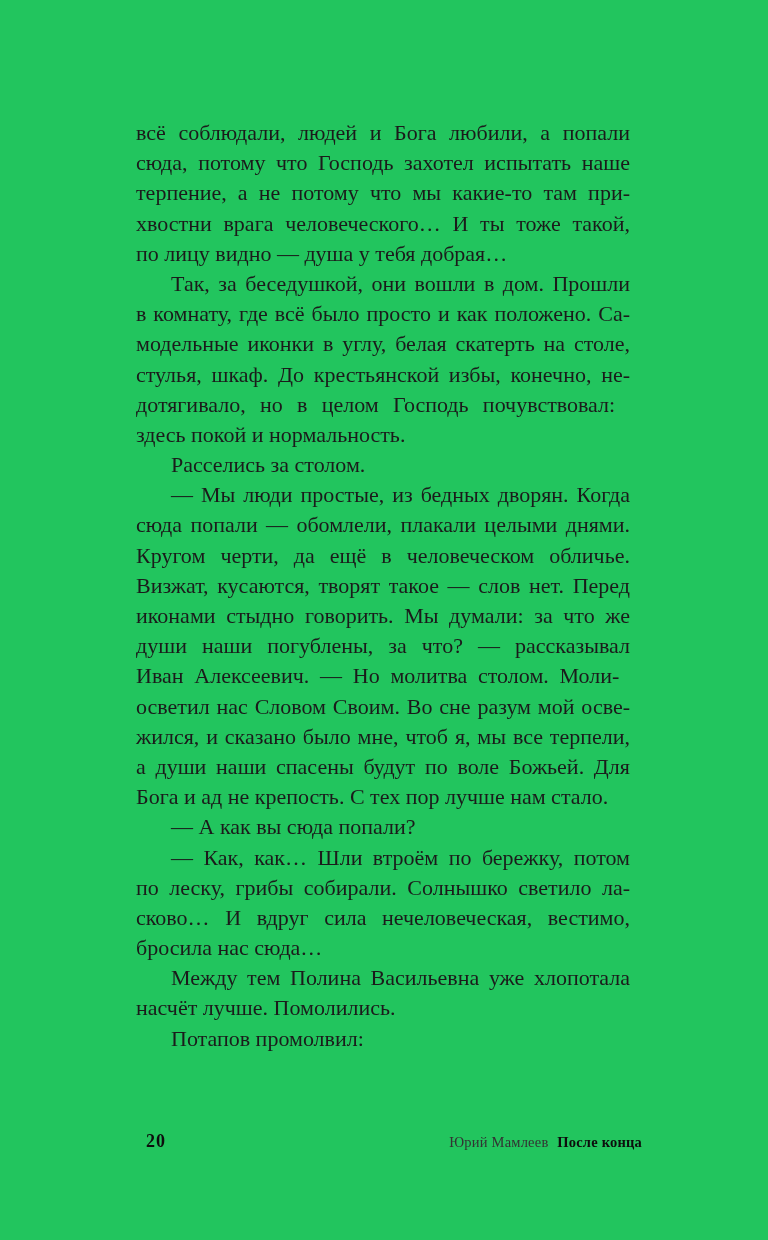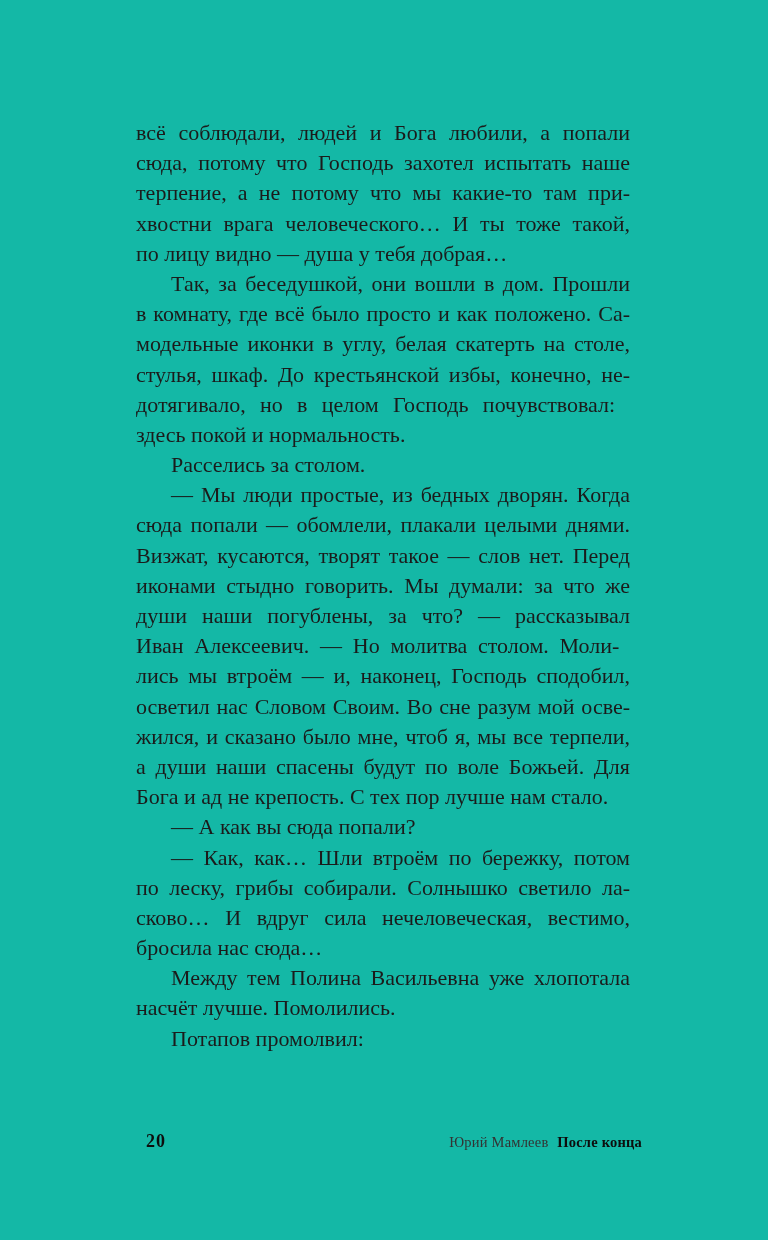--- a/index.html
+++ b/index.html
@@ -3,21 +3,21 @@
 <meta charset="utf-8">
 <style>
   * { margin: 0; padding: 0; box-sizing: border-box; }
   html, body { width: 768px; height: 1240px; }
   body { background: #ffffff; }
 
   .page {
     position: relative;
     width: 768px;
     height: 1240px;
-    background: #14b8a6;
+    background: #22c55e;
     overflow: hidden;
     font-family: "Liberation Serif", serif;
   }
 
   .text-block {
     position: absolute;
     left: 136px;
     top: 118px;
     width: 494px;
     font-size: 22px;
@@ -70,25 +70,25 @@
       <div class="line last"><span>по лицу видно — душа у тебя добрая…</span></div>
       <div class="line indent" style="word-spacing: 2.98px;"><span>Так, за беседушкой, они вошли в дом. Прошли</span></div>
       <div class="line" style="word-spacing: 1.47px;"><span>в комнату, где всё было просто и как положено. Са-</span></div>
       <div class="line" style="word-spacing: 3.37px;"><span>модельные иконки в углу, белая скатерть на столе,</span></div>
       <div class="line" style="word-spacing: 4.22px;"><span>стулья, шкаф. До крестьянской избы, конечно, не-</span></div>
       <div class="line" style="word-spacing: 8.81px;"><span>дотягивало, но в целом Господь почувствовал:</span></div>
       <div class="line last"><span>здесь покой и нормальность.</span></div>
       <div class="line indent last"><span>Расселись за столом.</span></div>
       <div class="line indent" style="word-spacing: 2.47px;"><span>— Мы люди простые, из бедных дворян. Когда</span></div>
       <div class="line" style="word-spacing: 2.86px;"><span>сюда попали — обомлели, плакали целыми днями.</span></div>
+      <div class="line" style="word-spacing: 9.52px;"><span>Кругом черти, да ещё в человеческом обличье.</span></div>
       <div class="line" style="word-spacing: 3.15px;"><span>Визжат, кусаются, творят такое — слов нет. Перед</span></div>
       <div class="line" style="word-spacing: 5.11px;"><span>иконами стыдно говорить. Мы думали: за что же</span></div>
       <div class="line" style="word-spacing: 9.56px;"><span>души наши погублены, за что? — рассказывал</span></div>
       <div class="line" style="word-spacing: 5.24px;"><span>Иван Алексеевич. — Но молитва столом. Моли-</span></div>
-      <div class="line" style="word-spacing: 4.23px;"><span>лись мы втроём — и, наконец, Господь сподобил,</span></div>
       <div class="line" style="word-spacing: 1.32px;"><span>осветил нас Словом Своим. Во сне разум мой осве-</span></div>
       <div class="line" style="word-spacing: 1.36px;"><span>жился, и сказано было мне, чтоб я, мы все терпели,</span></div>
       <div class="line" style="word-spacing: 4.21px;"><span>а души наши спасены будут по воле Божьей. Для</span></div>
       <div class="line last"><span>Бога и ад не крепость. С тех пор лучше нам стало.</span></div>
       <div class="line indent last"><span>— А как вы сюда попали?</span></div>
       <div class="line indent" style="word-spacing: 4.94px;"><span>— Как, как… Шли втроём по бережку, потом</span></div>
       <div class="line" style="word-spacing: 5.02px;"><span>по леску, грибы собирали. Солнышко светило ла-</span></div>
       <div class="line" style="word-spacing: 10.14px;"><span>сково… И вдруг сила нечеловеческая, вестимо,</span></div>
       <div class="line last"><span>бросила нас сюда…</span></div>
       <div class="line indent" style="word-spacing: 4.15px;"><span>Между тем Полина Васильевна уже хлопотала</span></div>

